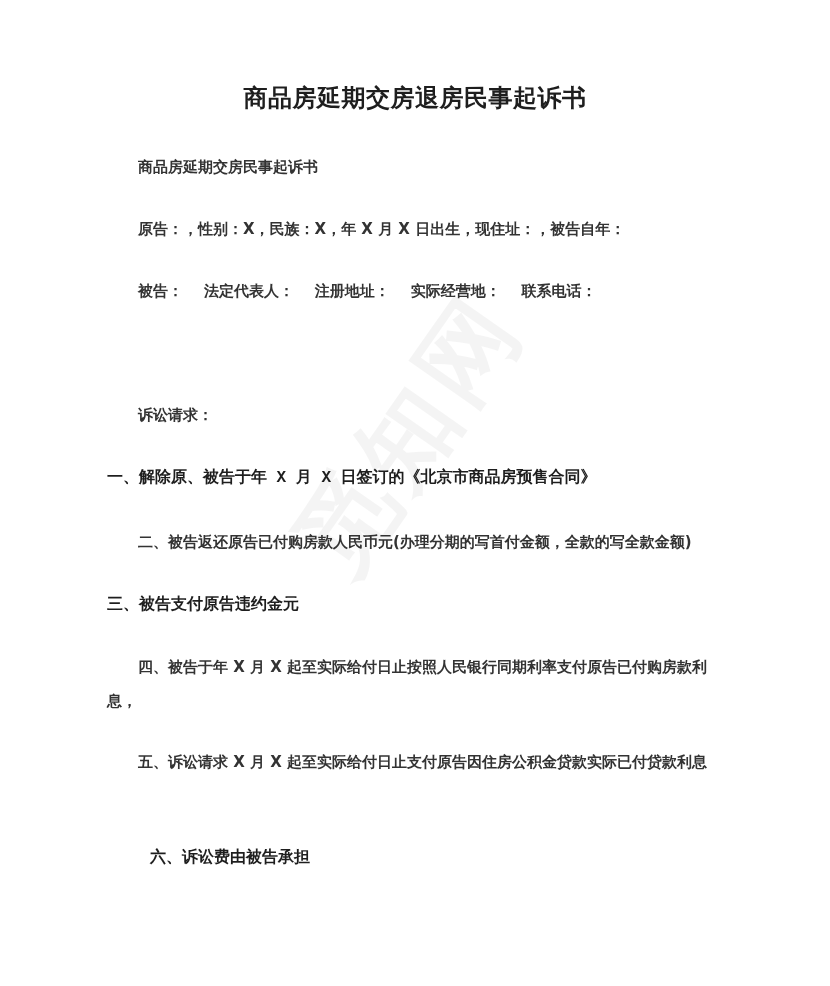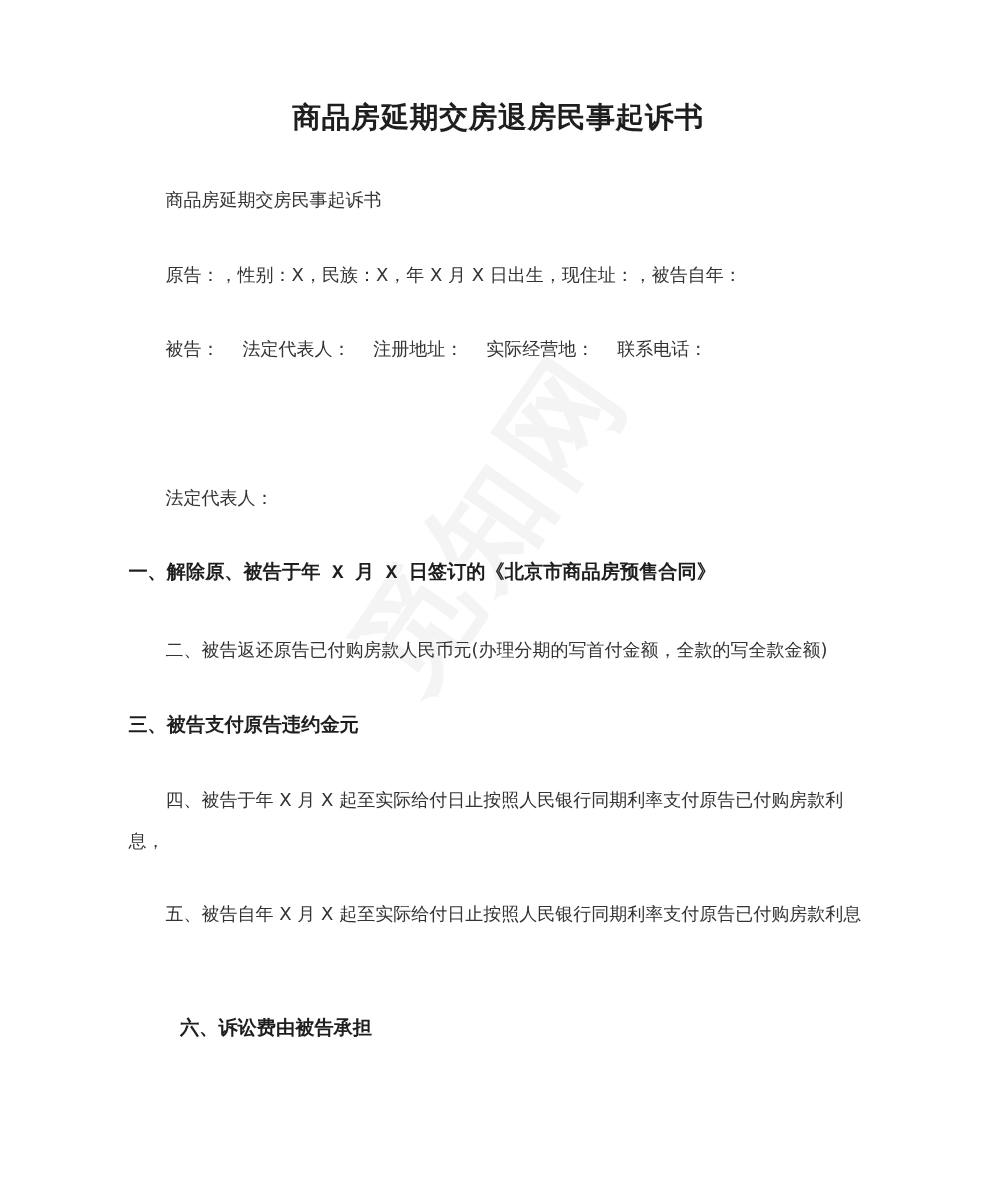--- a/index.html
+++ b/index.html
@@ -34,20 +34,21 @@
       position: absolute;
       left: 107px;
       width: 620px;
       font-size: 15px;
       line-height: 34px;
       color: #333333;
       white-space: pre-wrap;
     }
     .indent {
       text-indent: 31px;
+      font-weight: bold;
     }
     .heading {
       position: absolute;
       left: 107px;
       width: 640px;
       font-size: 16px;
       font-weight: bold;
       color: #1e1e1e;
       white-space: pre;
     }
@@ -74,27 +75,27 @@
 
   <div class="title">商品房延期交房退房民事起诉书</div>
 
   <div class="para indent" style="top:150px;">商品房延期交房民事起诉书</div>
 
   <div class="para indent" style="top:212px;">原告：，性别：X，民族：X，年 X 月 X 日出生，现住址：，被告自年：</div>
 
   <div class="para indent" style="top:274px;">被告：    法定代表人：    注册地址：    实际经营地：    联系电话：</div>
 
 
-  <div class="para indent" style="top:398px;">法定代表人：</div>
+  <div class="para indent" style="top:398px;">诉讼请求：</div>
 
   <div class="heading" style="top:467px;font-family:Liberation Mono, monospace;">一、解除原、被告于年 X 月 X 日签订的《北京市商品房预售合同》</div>
 
   <div class="para indent" style="top:525px;">二、被告返还原告已付购房款人民币元(办理分期的写首付金额，全款的写全款金额)</div>
 
   <div class="heading" style="top:594px;">三、被告支付原告违约金元</div>
 
   <div class="para indent" style="top:650px; width:625px;">四、被告于年 X 月 X 起至实际给付日止按照人民银行同期利率支付原告已付购房款利息，</div>
 
-  <div class="para indent" style="top:745px; width:625px;">五、被告自年 X 月 X 起至实际给付日止按照人民银行同期利率支付原告已付购房款利息</div>
+  <div class="para indent" style="top:745px; width:625px;">五、诉讼请求 X 月 X 起至实际给付日止支付原告因住房公积金贷款实际已付贷款利息</div>
 
   <div class="heading" style="top:847px;margin-left:43px;">六、诉讼费由被告承担</div>
 
 </div>
 
 </body></html>

